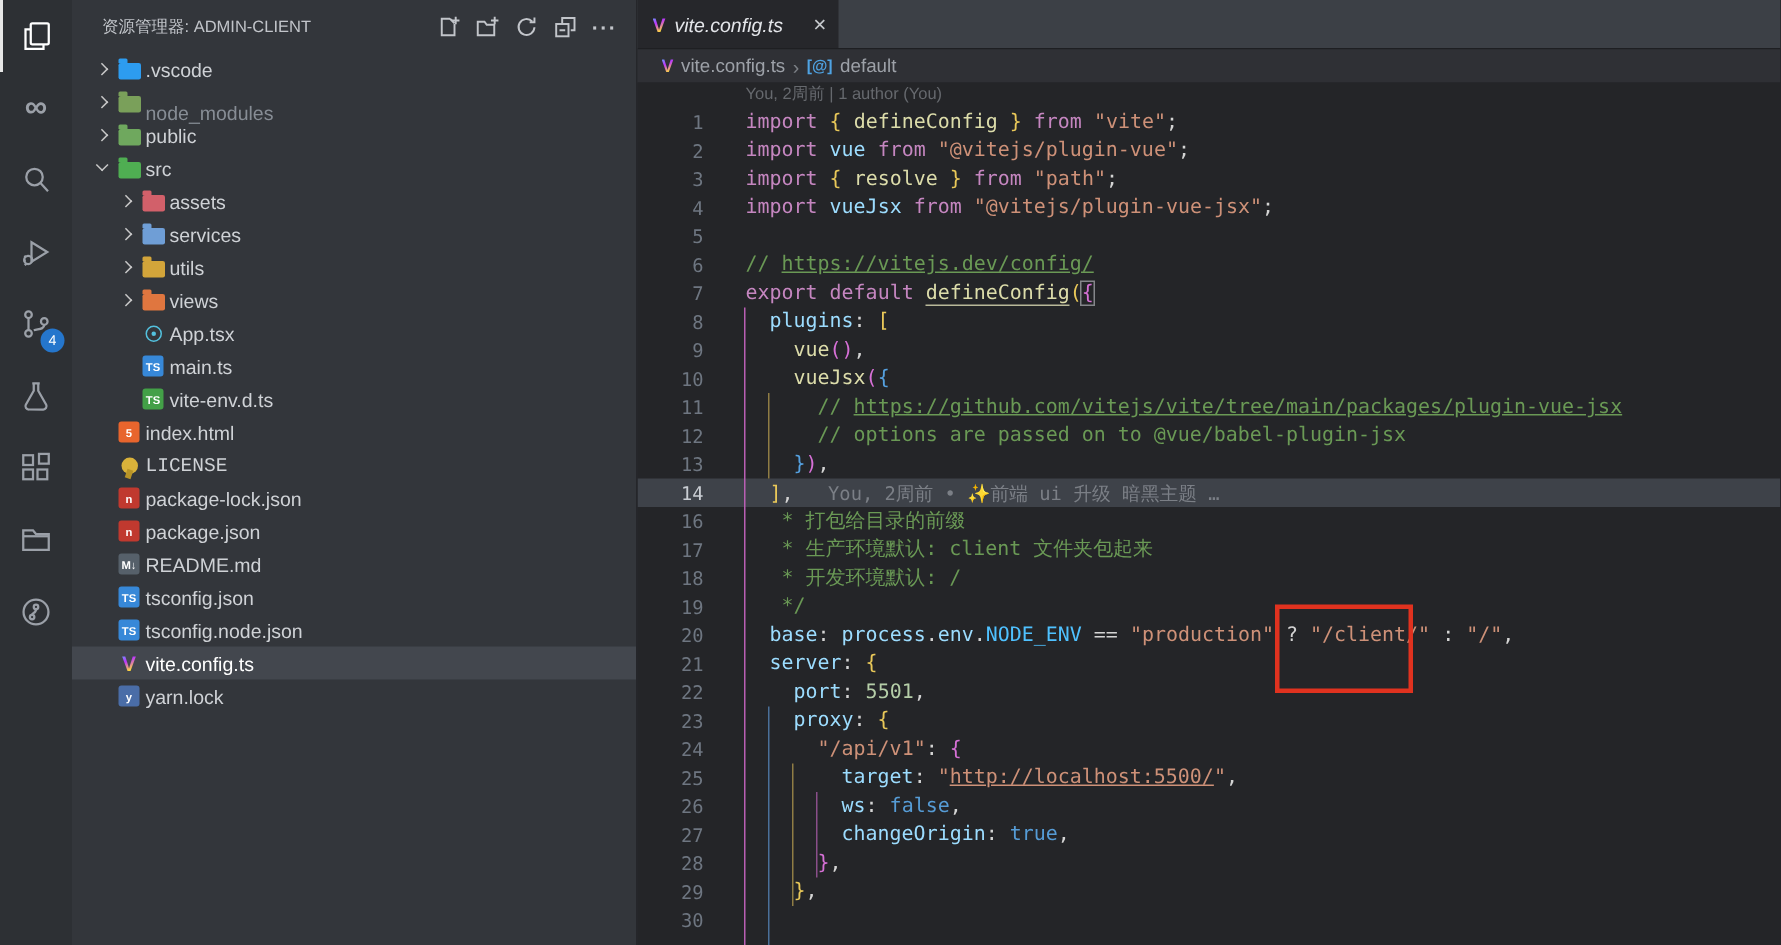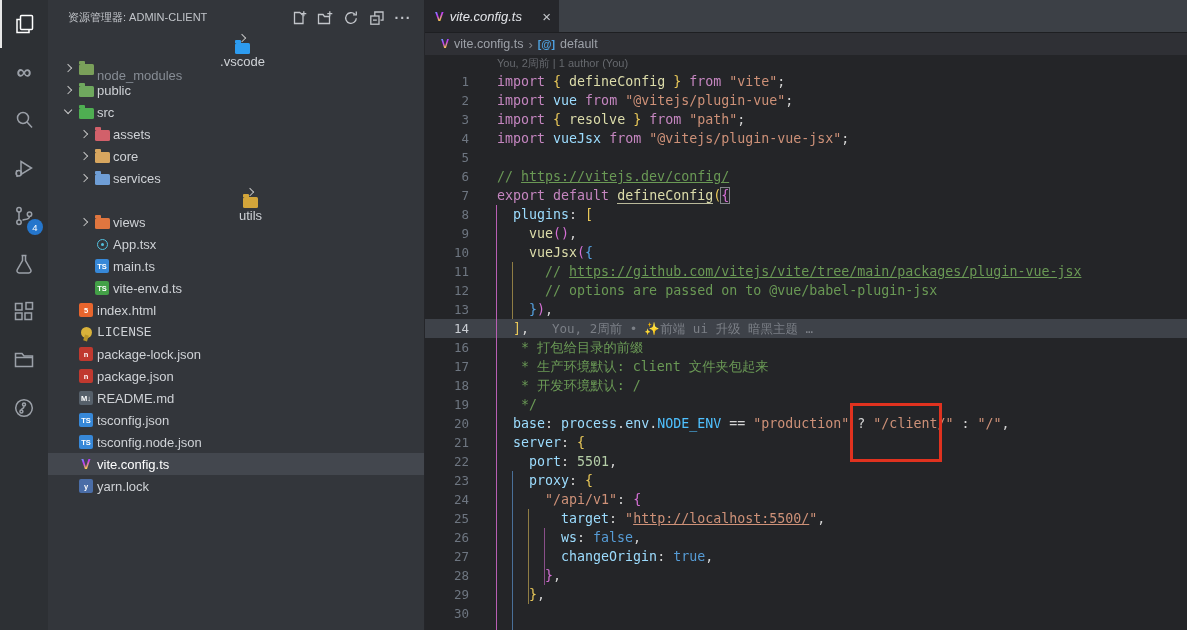--- a/index.html
+++ b/index.html
@@ -180,21 +180,21 @@
           <svg viewBox="0 0 16 16">
               <rect x="1.8" y="6" width="8.2" height="8.2"></rect>
               <path d="M4 10.1h3.8"></path>
               <path d="M5.8 6V2h8.2v8.2h-2.5"></path>
             </svg>
         </span>
         <span class="sb-btn sb-more">···</span>
       </div>
     </div>
     <div class="tree" id="tree">
-        <div class="trow" style="padding-left: 12px; flex-direction: column;">
+        <div class="trow" style="padding-left: 12px;">
     <span class="chevbox">
             <span class="chev"></span>
           </span>
     <span class="icobox">
             <span class="fold" style="background: rgb(45, 156, 240);"></span>
           </span>
     <span class="tlabel">.vscode</span>
   </div>
         <div class="trow dim" style="padding-left: 12px;">
     <span class="chevbox">
@@ -230,34 +230,25 @@
     <span class="icobox">
             <span class="fold" style="background: rgb(210, 96, 106);"></span>
           </span>
     <span class="tlabel">assets</span>
   </div>
         <div class="trow" style="padding-left: 28px;">
     <span class="chevbox">
             <span class="chev"></span>
           </span>
     <span class="icobox">
-            <span class="fold" style="background: rgb(215, 166, 95);"></span>
-          </span>
-    <span class="tlabel">core</span>
-  </div>
-        <div class="trow" style="padding-left: 28px;">
-    <span class="chevbox">
-            <span class="chev"></span>
-          </span>
-    <span class="icobox">
             <span class="fold" style="background: rgb(111, 158, 214);"></span>
           </span>
     <span class="tlabel">services</span>
   </div>
-        <div class="trow" style="padding-left: 28px; flex-direction: column;">
+        <div class="trow" style="padding-left: 28px;">
     <span class="chevbox">
             <span class="chev"></span>
           </span>
     <span class="icobox">
             <span class="fold" style="background: rgb(211, 165, 58);"></span>
           </span>
     <span class="tlabel">utils</span>
   </div>
         <div class="trow" style="padding-left: 28px;">
     <span class="chevbox">

